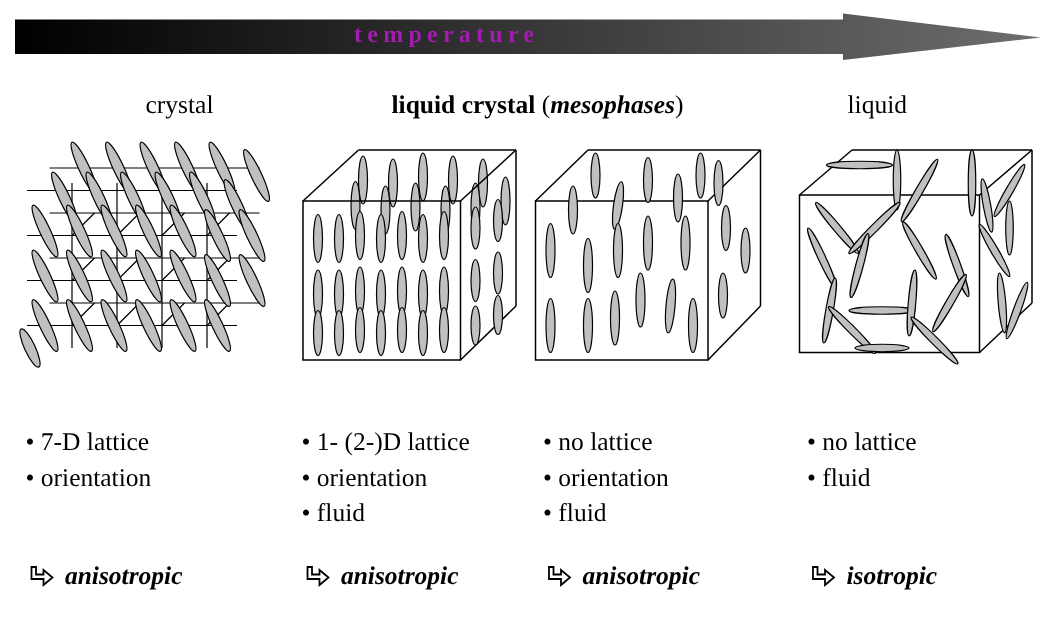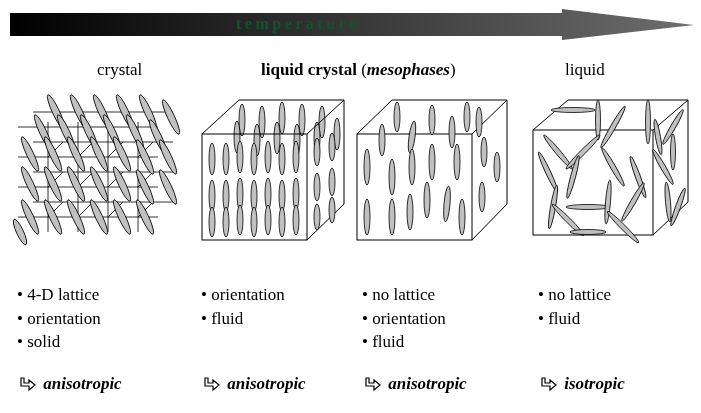--- a/index.html
+++ b/index.html
@@ -1,20 +1,20 @@
 <!DOCTYPE html>
 <html><head>
 <meta charset="utf-8">
 <style>
   html, body { margin: 0; padding: 0; background: #ffffff; }
   body { width: 701px; height: 413px; position: relative; overflow: hidden;
          font-family: "Liberation Serif", "DejaVu Serif", serif; color: #000; }
   .arrow { position: absolute; left: 0; top: 0; width: 701px; height: 45px; }
   .arrow-label { position: absolute; left: 236px; top: 15px; font-weight: bold;
-                 font-size: 16px; color: #14532d; letter-spacing: 3.5px; }
+                 font-size: 16px; color: #a21caf; letter-spacing: 3.5px; }
   .heading { position: absolute; top: 60px; font-size: 17px; white-space: nowrap; }
   .heading b i { font-style: italic; }
   .panel-svg { position: absolute; }
   .props { position: absolute; top: 283px; font-size: 17px; line-height: 23.5px; white-space: nowrap; }
   .props .item::before { content: "\2022\00a0"; }
   .result { position: absolute; top: 374px; font-size: 17px; white-space: nowrap; }
   .result .res-icon { display: inline-block; width: 22px; vertical-align: middle; }
   .result .res-text { font-weight: bold; font-style: italic; margin-top: 41px; }
 </style>
 </head>
@@ -223,25 +223,25 @@
     <ellipse cx="40" cy="128" rx="2.5" ry="22" transform="rotate(-45 40 128)"></ellipse>
     <ellipse cx="60" cy="140" rx="2.5" ry="18" transform="rotate(90 60 140)"></ellipse>
     <ellipse cx="95" cy="135" rx="2.5" ry="22" transform="rotate(-45 95 135)"></ellipse>
     <ellipse cx="140" cy="110" rx="2.5" ry="20" transform="rotate(-5 140 110)"></ellipse>
     <ellipse cx="150" cy="115" rx="2.5" ry="20" transform="rotate(20 150 115)"></ellipse>
     <ellipse cx="145" cy="60" rx="2.5" ry="18"></ellipse>
   </g>
 </svg>
 
 <div class="props" style="left:17px;">
-  <div class="item">4-D lattice</div>
+  <div class="item">7-D lattice</div>
   <div class="item">orientation</div>
-  <div class="item">solid</div>
 </div>
 <div class="props" style="left:201px;">
+  <div class="item">1- (2-)D lattice</div>
   <div class="item">orientation</div>
   <div class="item">fluid</div>
 </div>
 <div class="props" style="left:362px;">
   <div class="item">no lattice</div>
   <div class="item">orientation</div>
   <div class="item">fluid</div>
 </div>
 <div class="props" style="left:538px;">
   <div class="item">no lattice</div>

